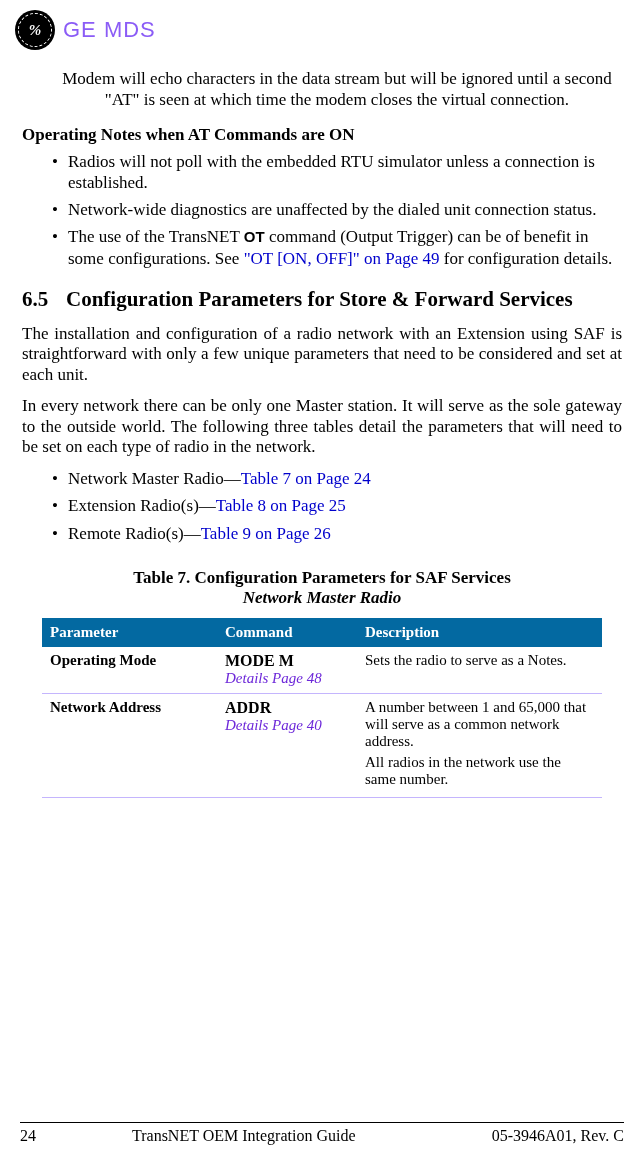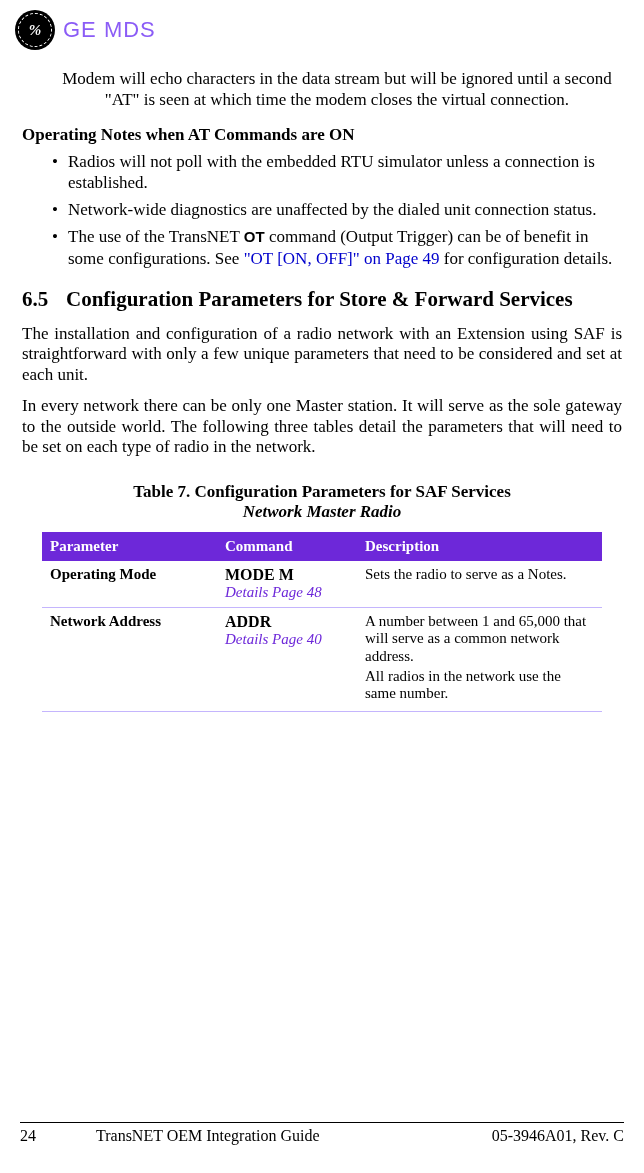--- a/index.html
+++ b/index.html
@@ -110,21 +110,21 @@
     font-style: italic;
     margin-bottom: 10px;
   }
   table.param-table {
     width: 560px;
     margin: 0 auto;
     border-collapse: collapse;
     font-size: 15px;
   }
   table.param-table thead th {
-    background: #6d28d9;
+    background: #0369a1;
     color: #fff;
     text-align: left;
     font-family: "Times New Roman", serif;
     font-weight: bold;
     padding: 6px 8px;
   }
   table.param-table tbody td {
     padding: 5px 8px 6px 8px;
     vertical-align: top;
     border-bottom: 1px solid #c4b5fd;
@@ -144,21 +144,21 @@
   .footer-rule {
     border: none;
     border-top: 1px solid #000;
     margin-bottom: 4px;
   }
   .footer-row {
     display: flex;
     justify-content: space-between;
     font-size: 16px;
   }
-  .footer-left { display: flex; gap: 60px; }
+  .footer-left { display: flex; gap: 96px; }
 </style>
 </head>
 <body>
 
 <div class="logo-row">
   <div class="ge-circle">
       <span>%</span>
     </div>
   <div class="brand-text">GE MDS</div>
 </div>
@@ -178,20 +178,25 @@
   </ul>
 
   <div class="section-heading">
     <span class="section-num">6.5</span>
     <span class="section-title">Configuration Parameters for Store &amp; Forward Services</span>
   </div>
 
   <p class="para-noindent">The installation and configuration of a radio network with an Extension using SAF is straightforward with only a few unique parameters that need to be considered and set at each unit.</p>
   <p class="para-noindent">In every network there can be only one Master station. It will serve as the sole gateway to the outside world. The following three tables detail the parameters that will need to be set on each type of radio in the network.</p>
 
+  <ul class="bullet-list">
+    <li><span>Network Master Radio—</span><span class="link">Table 7 on Page 24</span></li>
+    <li><span>Extension Radio(s)—</span><span class="link">Table 8 on Page 25</span></li>
+    <li><span>Remote Radio(s)—</span><span class="link">Table 9 on Page 26</span></li>
+  </ul>
 
   <p class="table-caption">Table 7. Configuration Parameters for SAF Services</p>
   <p class="table-subcaption">Network Master Radio</p>
 
   <table class="param-table">
     <thead>
       <tr>
         <th>Parameter</th>
         <th>Command</th>
         <th>Description</th>

